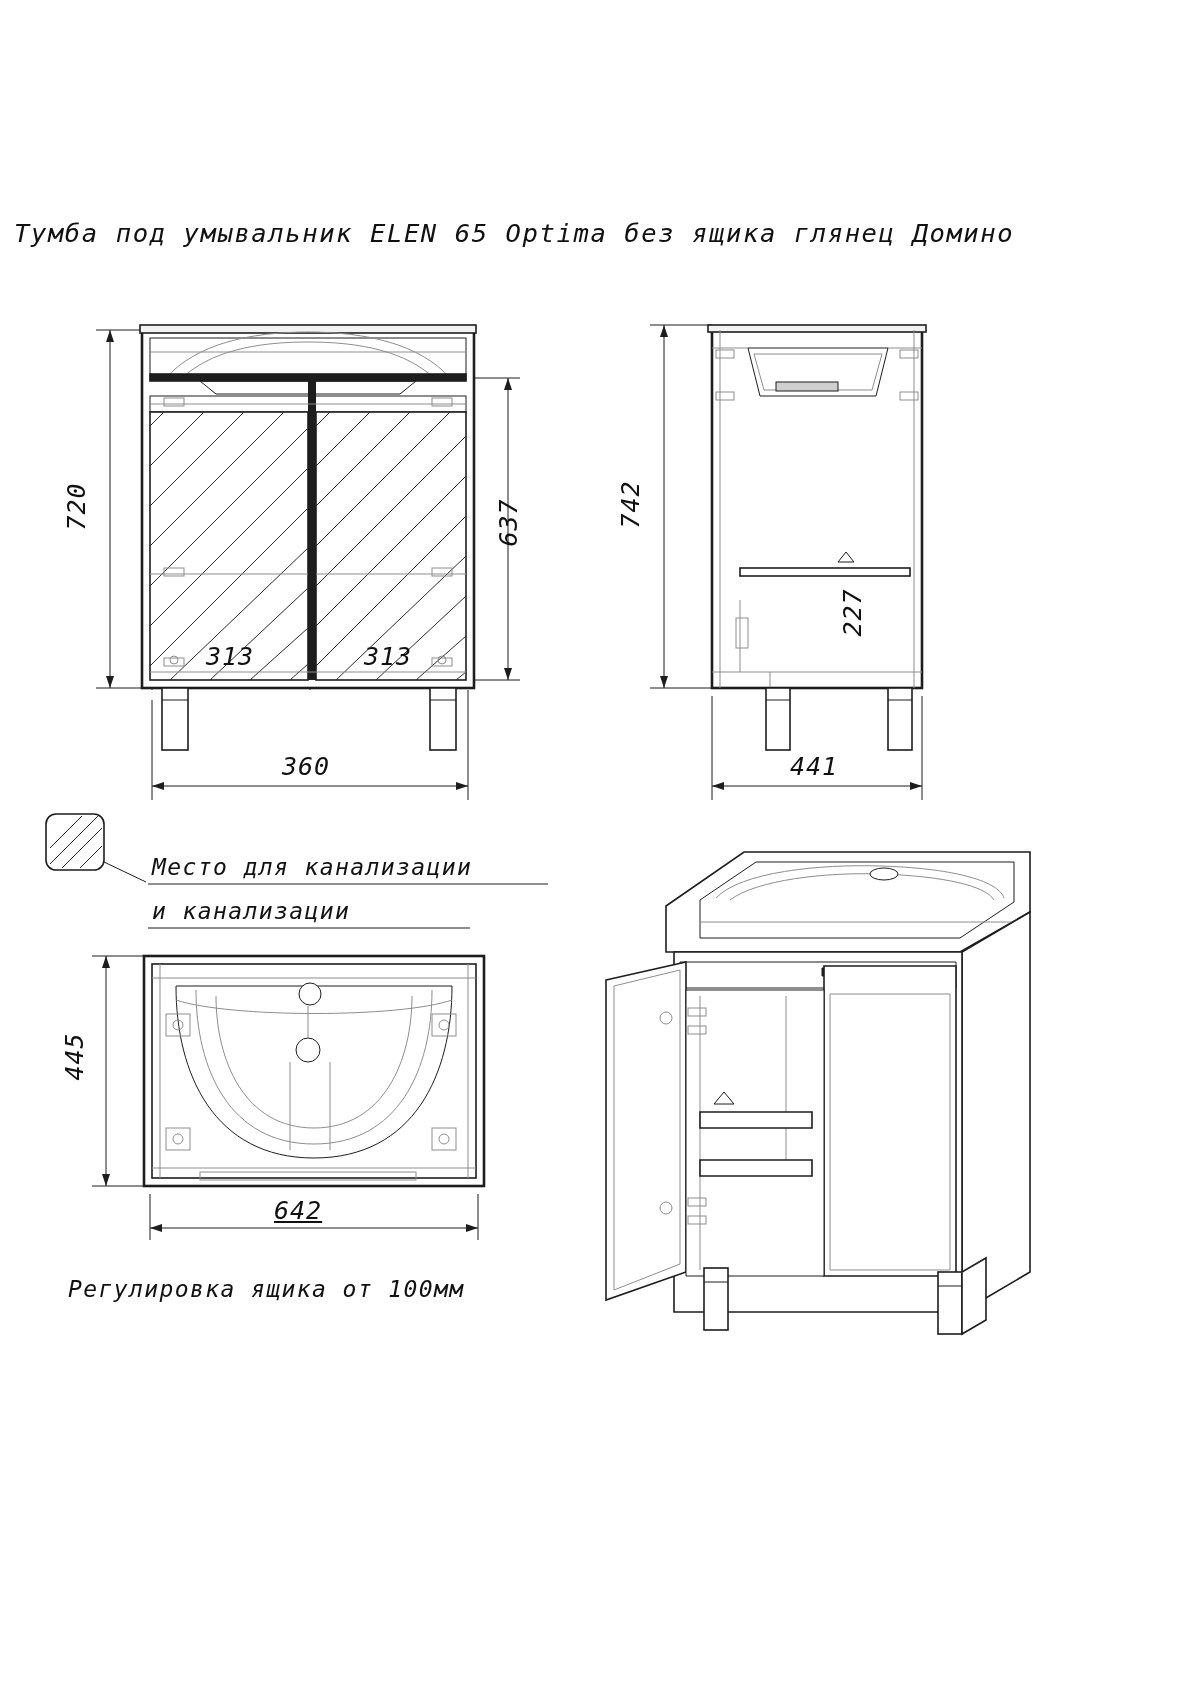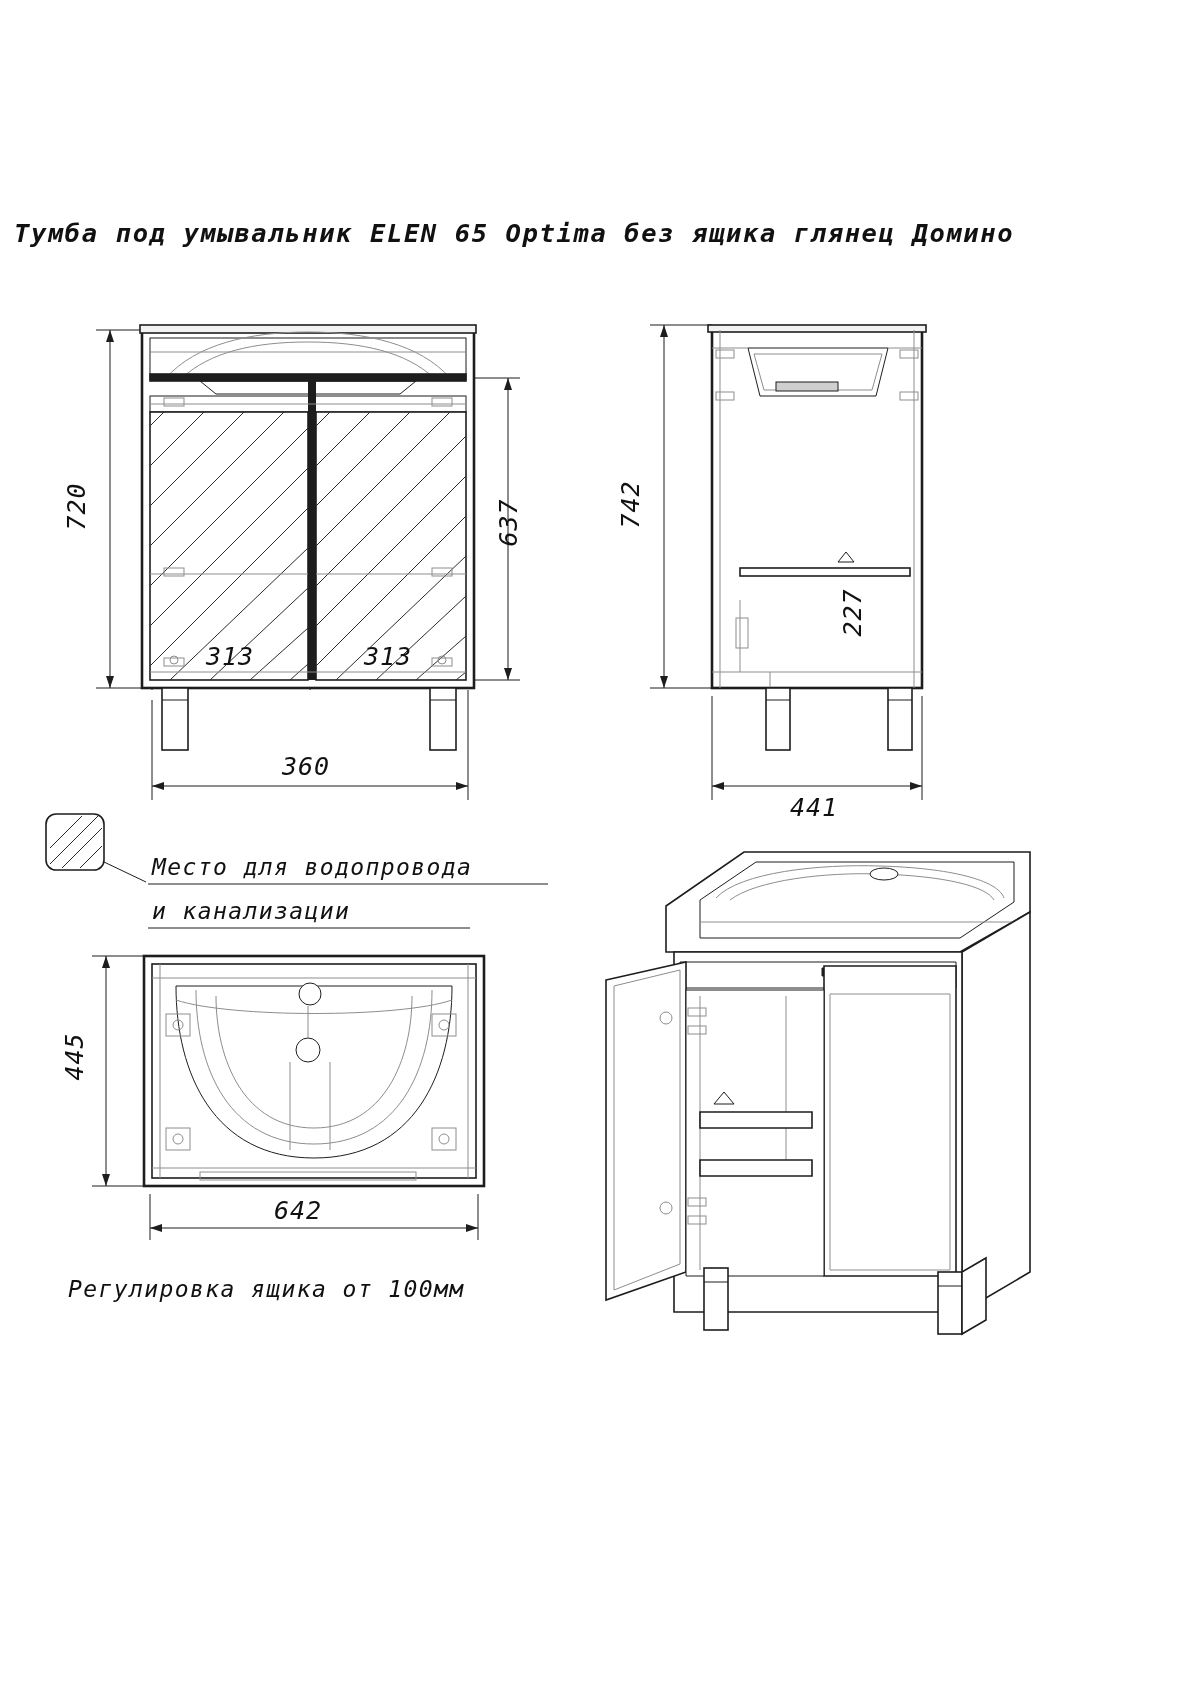--- a/index.html
+++ b/index.html
@@ -4,21 +4,21 @@
 <style>
   html,body{margin:0;padding:0;background:#ffffff;}
   body{width:1200px;height:1697px;position:relative;font-family:"DejaVu Sans Mono",monospace;color:#1a1a1a;overflow:hidden;}
   .stage{position:absolute;left:0;top:0;width:1200px;height:1697px;}
 
   
   .title{
     position:absolute;left:14px;top:218px;width:1180px;
     font-family:"DejaVu Sans Mono",monospace;
     font-size:25.5px;font-style:italic;letter-spacing:1.6px;
-    white-space:nowrap;color:#111;font-weight:bold;
+    white-space:nowrap;color:#111;
   }
   .dim{
     position:absolute;font-family:"DejaVu Sans Mono",monospace;
     font-size:25px;font-style:italic;color:#111;letter-spacing:1px;
     white-space:nowrap;
   }
   .note{
     position:absolute;font-family:"DejaVu Sans Mono",monospace;
     font-size:23px;font-style:italic;letter-spacing:1.4px;color:#111;white-space:nowrap;
   }
@@ -293,22 +293,22 @@
   </svg>
 
   <div class="dim rot" style="left:46px;top:492px;width:60px;text-align:center;">720</div>
   <div class="dim rot" style="left:478px;top:508px;width:60px;text-align:center;">637</div>
   <div class="dim" style="left:282px;top:752px;">360</div>
   <div class="dim" style="left:206px;top:642px;">313</div>
   <div class="dim" style="left:364px;top:642px;">313</div>
 
   <div class="dim rot" style="left:600px;top:490px;width:60px;text-align:center;">742</div>
   <div class="dim rot" style="left:822px;top:598px;width:60px;text-align:center;">227</div>
-  <div class="dim" style="left:790px;top:793px;">441</div>
+  <div class="dim" style="left:790px;top:752px;">441</div>
 
   <div class="dim rot" style="left:44px;top:1042px;width:60px;text-align:center;">445</div>
-  <div class="dim" style="left:274px;top:1196px;">642</div>
-
-  <div class="note" style="left:152px;top:854px;">Место для водопровода</div>
+  <div class="dim" style="left:274px;top:1196px;text-decoration:underline;">642</div>
+
+  <div class="note" style="left:152px;top:854px;">Место для канализации</div>
   <div class="note" style="left:152px;top:898px;">и канализации</div>
   <div class="note" style="left:68px;top:1276px;">Регулировка ящика от 100мм</div>
 
 </div>
 
 </body></html>

